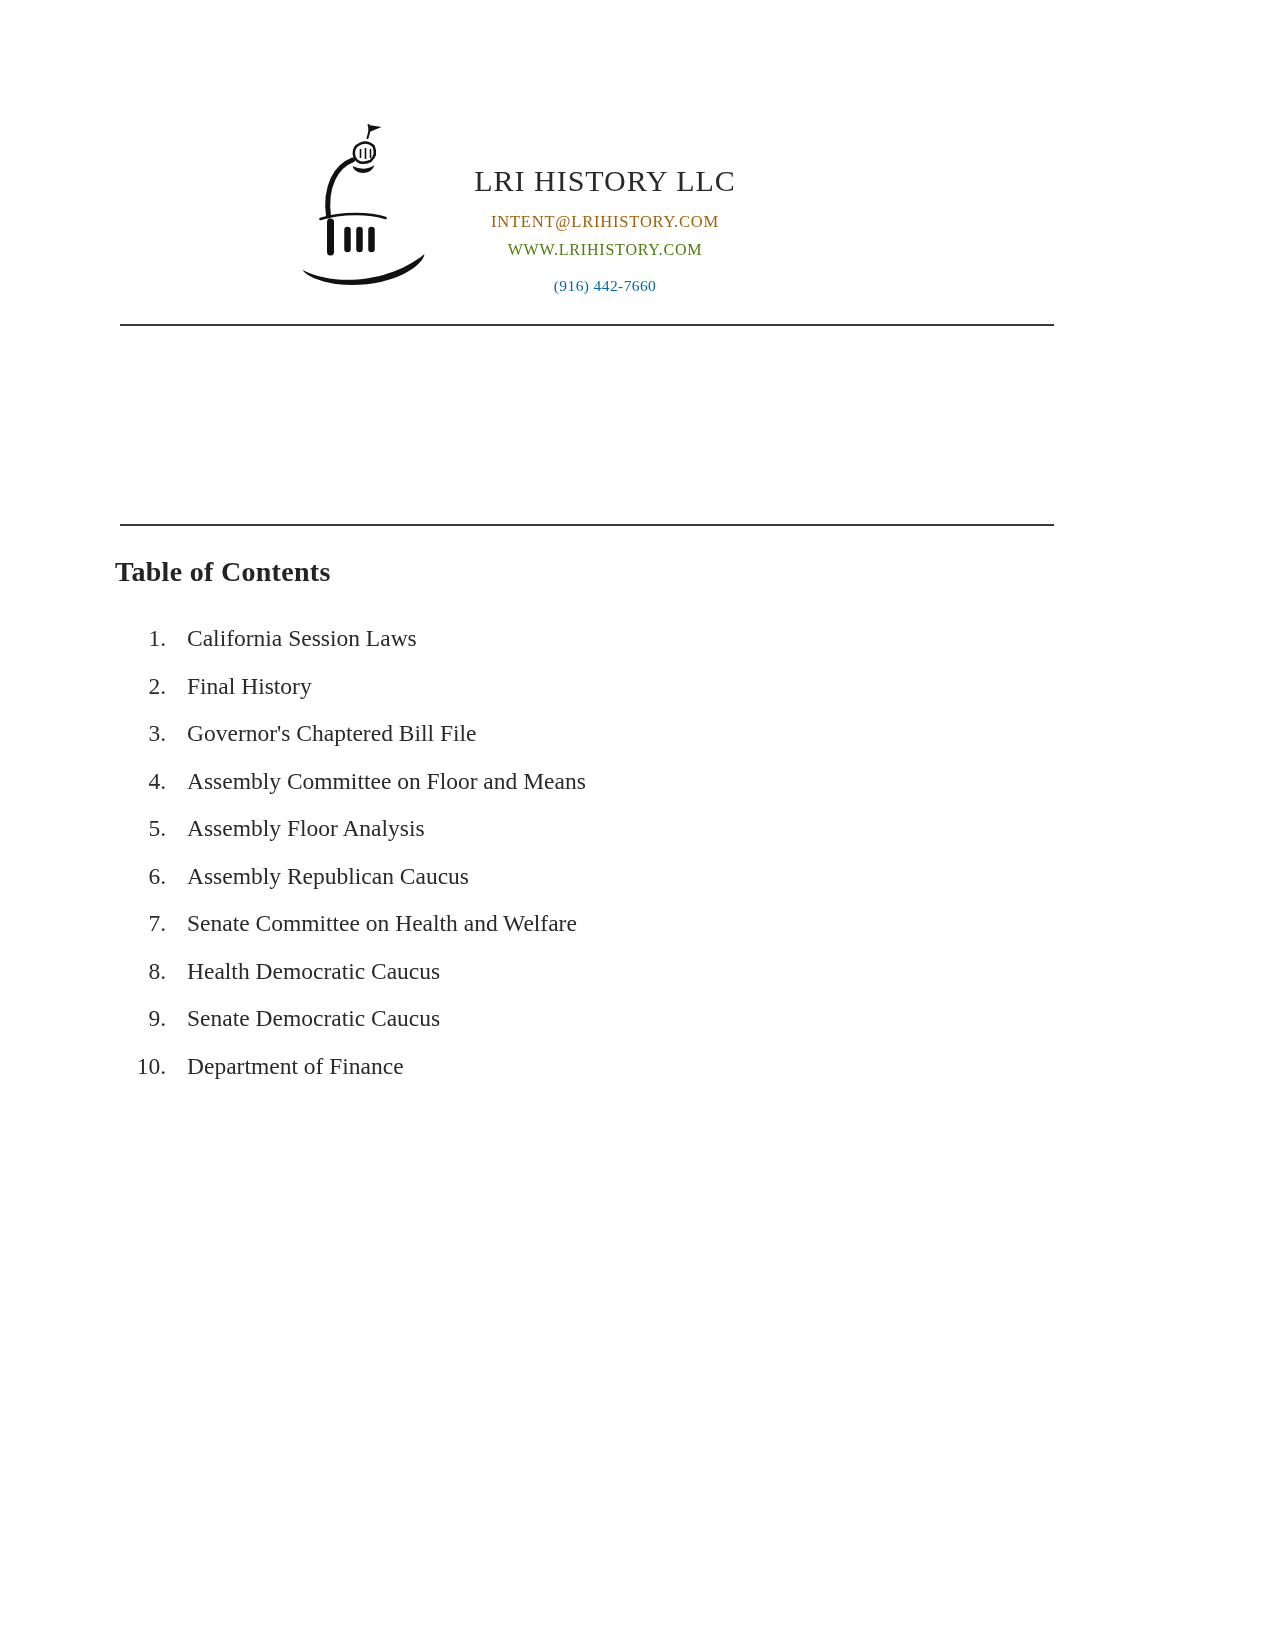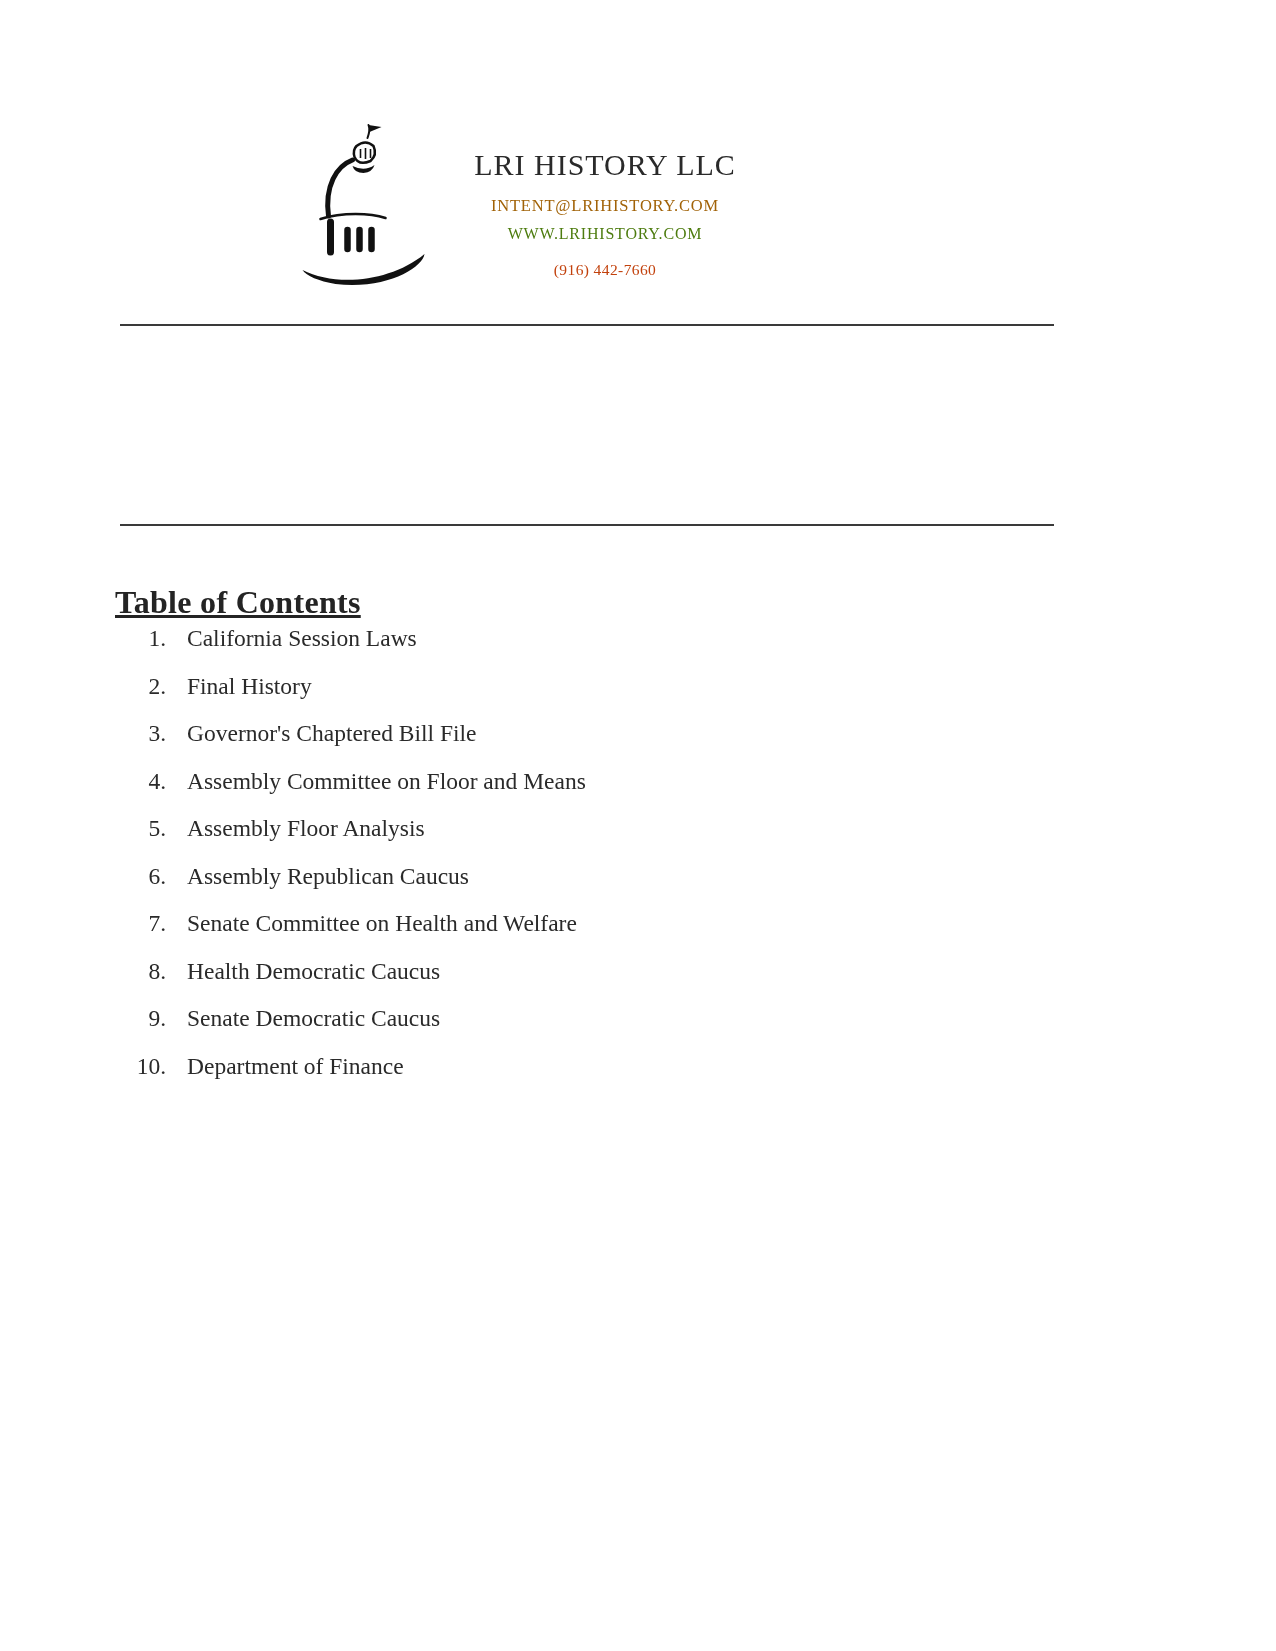--- a/index.html
+++ b/index.html
@@ -21,21 +21,21 @@
   .logo {
     position: absolute;
     left: 288px;
     top: 122px;
     width: 155px;
     height: 170px;
   }
   .header-text {
     position: absolute;
     left: 420px;
-    top: 148px;
+    top: 164px;
     width: 370px;
     text-align: center;
   }
   .company-name {
     font-size: 30px;
     letter-spacing: 1px;
     color: #2a2a2a;
     margin-bottom: 14px;
     white-space: pre;
   }
@@ -49,21 +49,21 @@
   .company-website {
     font-size: 16px;
     letter-spacing: 0.8px;
     color: #4d7c0f;
     margin-bottom: 18px;
     white-space: pre;
   }
   .company-phone {
     font-size: 15.5px;
     letter-spacing: 0.4px;
-    color: #c2410c;
+    color: #0369a1;
     white-space: pre;
   }
 
   
   .rule {
     position: absolute;
     left: 120px;
     width: 934px;
     height: 2px;
     background: #3a3a3a;
@@ -82,26 +82,25 @@
     line-height: 41px;
     color: #3d3d3d;
     letter-spacing: 0.5px;
   }
   .title-line { white-space: pre; }
 
   
   .toc-heading {
     position: absolute;
     left: 115px;
-    top: 584px;
-    font-size: 32px;
+    top: 556px;
+    font-size: 28px;
     font-weight: bold;
     color: #242424;
     letter-spacing: 0.3px;
-    text-decoration: underline;
   }
   .toc-list {
     position: absolute;
     left: 114px;
     top: 626px;
     margin: 0;
     padding: 0;
     list-style: none;
     font-size: 23.5px;
     color: #2a2a2a;

